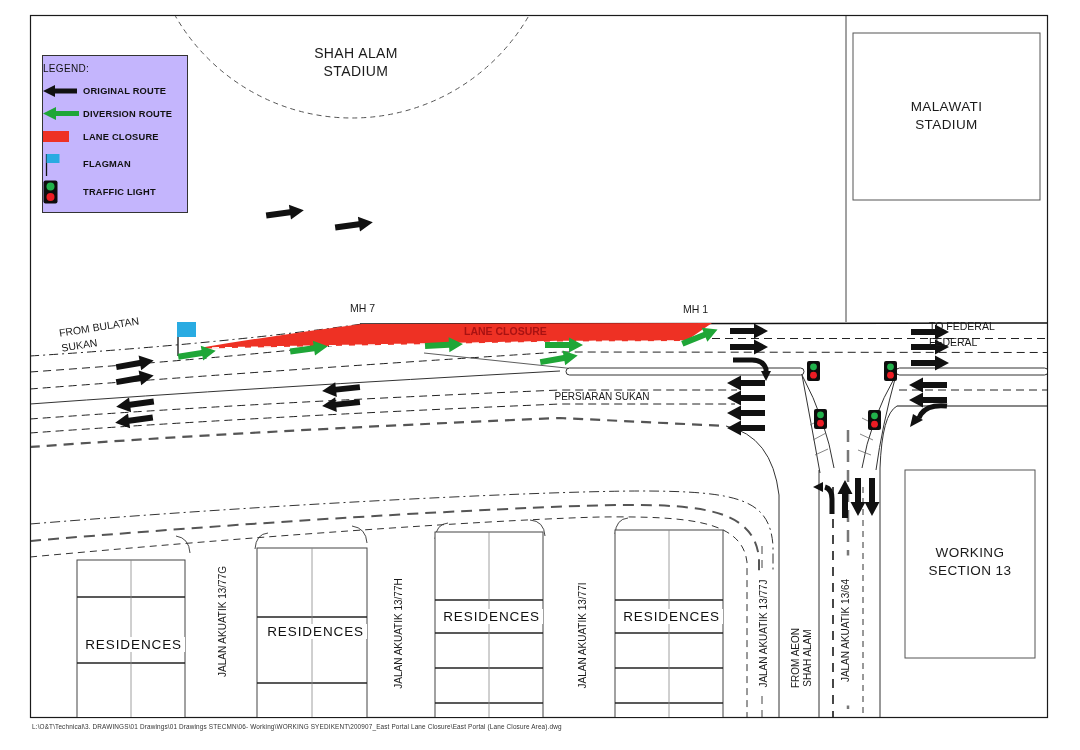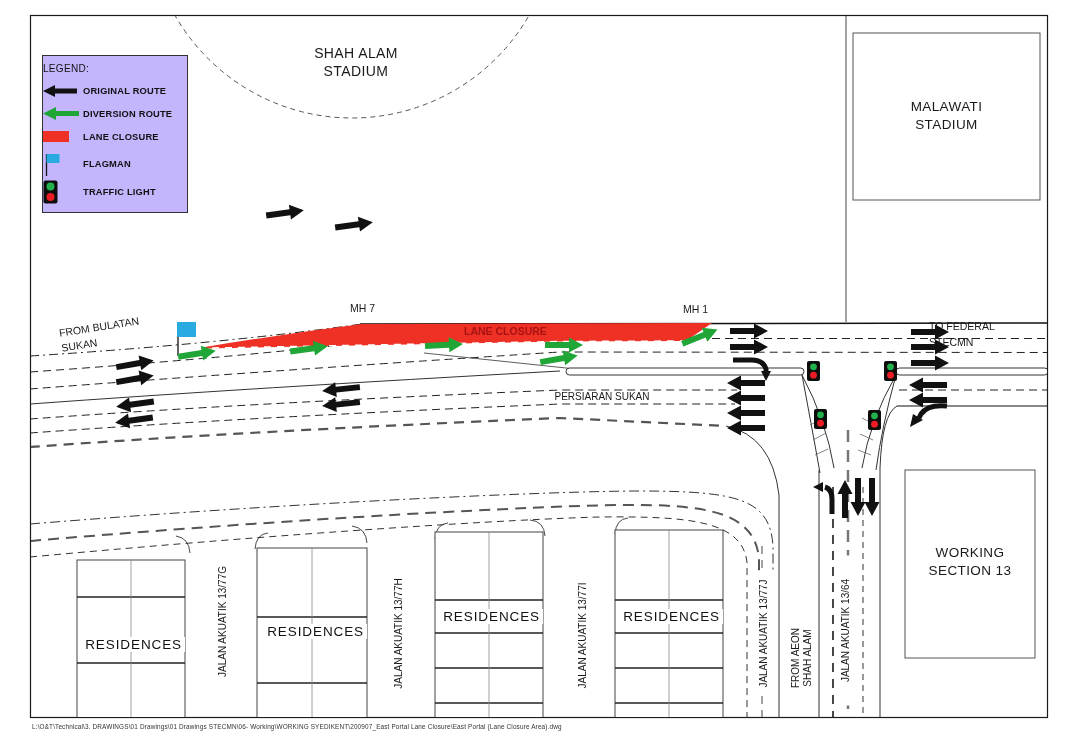--- a/index.html
+++ b/index.html
@@ -266,21 +266,21 @@
   <div class="lbl ctr stadium" style="left:853px;top:98px;width:187px;font-size:13.5px;">
     <div>MALAWATI</div>
     <div>STADIUM</div>
   </div>
   <div class="lbl ctr stadium" style="left:905px;top:544px;width:130px;font-size:13.5px;">
     <div>WORKING</div>
     <div>SECTION 13</div>
   </div>
   <div class="lbl" style="left:929px;top:290px;font-size:10.5px;line-height:16px;margin-top:28px;">
     <div>TO FEDERAL</div>
-    <div>STECMN</div>
+    <div>FEDERAL</div>
   </div>
   <div class="lbl" style="left:58px;top:326px;font-size:10.5px;line-height:15px;transform:rotate(-9deg);transform-origin:left top;">
     <div>FROM BULATAN</div>
     <div>SUKAN</div>
   </div>
   <div class="lbl" style="left:550px;top:391px;width:104px;text-align:center;font-size:10px;">PERSIARAN SUKAN</div>
   <div class="lbl" style="left:464px;top:325px;font-size:10.5px;font-weight:bold;color:#a81212;">LANE CLOSURE</div>
   <div class="lbl" style="left:350px;top:302px;font-size:10.5px;">MH 7</div>
   <div class="lbl" style="left:643px;top:303px;font-size:10.5px;margin-left:40px;">MH 1</div>
 

